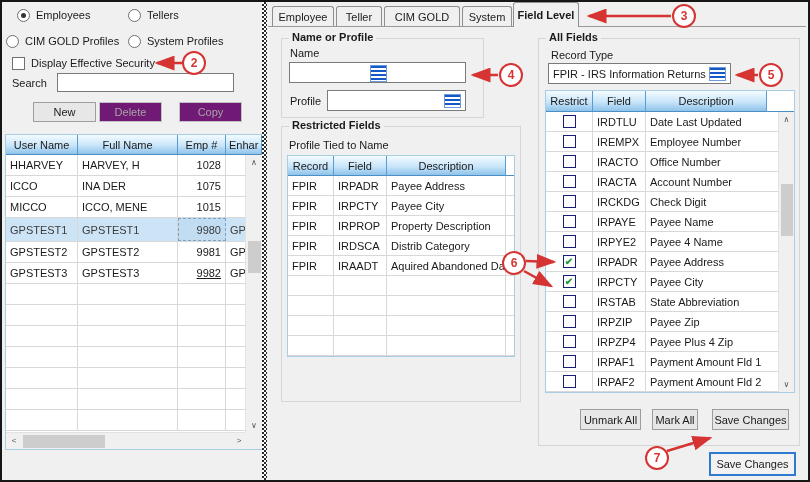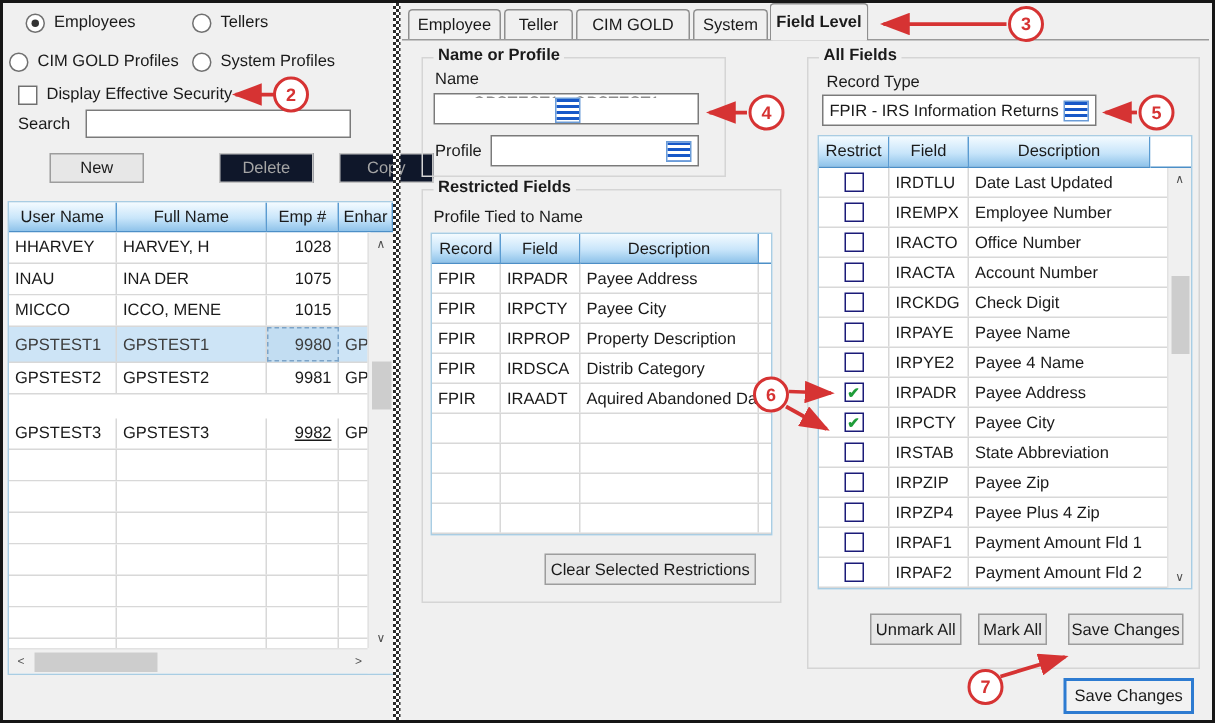--- a/index.html
+++ b/index.html
@@ -14,21 +14,21 @@
   .radio.on::after { content:""; position:absolute; inset:3px; background:#333; border-radius:50%; }
   .cbox { position:absolute; width:13px; height:13px; border:1px solid #707070; background:#fff; }
   
   .txt { position:absolute; background:#fff; border:1px solid #7a7a7a; display:flex; align-items:center; padding:0 4px; overflow:hidden; white-space:nowrap; }
   .txt .val { flex:1; overflow:hidden; white-space:nowrap; }
   input.txt { padding:0 4px; font:11px "Liberation Sans",sans-serif; }
   .lookup { width:17px; height:14px; flex:0 0 17px; margin-left:2px; border:1px solid #6a9cd8;
             background:repeating-linear-gradient(180deg,#1758c8 0 2px,#ffffff 2px 4px); background-color:#fff; cursor:pointer; }
   
   .btn { position:absolute; background:#e7e7e7; border:1px solid #9d9d9d; display:flex; align-items:center; justify-content:center; font-size:11px; cursor:pointer; }
-  .btn.dis { color:#a5a5a5; border-color:#c2c2c2; background:#0f172a; cursor:default;margin-left:47px; }
+  .btn.dis { color:#a5a5a5; border-color:#c2c2c2; background:#701a75; cursor:default; }
   
   .group { position:absolute; border:1px solid #d5d5d5; }
   .gtitle { position:absolute; top:-8px; left:7px; background:#f0f0f0; padding:0 3px; font-weight:bold; white-space:nowrap; }
   
   .grid { position:absolute; background:#fff; border:1px solid #a9cde3; overflow:hidden; }
   .ghead { display:flex; }
   .gh { background:linear-gradient(180deg,#f4fbff 0%,#c8e5fa 55%,#8fc3ea 100%); border-right:1px solid #5a9bd1; border-bottom:1px solid #4c8fc7; display:flex; align-items:center; justify-content:center; overflow:hidden; white-space:nowrap; }
   .gh.sp { background:#fff; border-right:none; }
   .trow { display:flex; border-bottom:1px solid #d8d8d8; background:#fff; }
   .trow.sel { background:#cde4f6; color:#3c3c3c; }
@@ -83,21 +83,21 @@
       <div class="gh" style="flex:1;justify-content:flex-start;padding-left:3px;">Enhar</div>
     </div>
     <div style="position:absolute;left:0;top:20px;width:241px;">
       <div class="trow" style="height:21px;">
         <div class="tc" style="width:72px;">HHARVEY</div>
         <div class="tc" style="width:100px;">HARVEY, H</div>
         <div class="tc num" style="width:48px;">1028</div>
         <div class="tc" style="flex:1;border-right:none;"></div>
       </div>
       <div class="trow" style="height:21px;">
-        <div class="tc" style="width:72px;">INAU</div>
+        <div class="tc" style="width:72px;">ICCO</div>
         <div class="tc" style="width:100px;">INA DER</div>
         <div class="tc num" style="width:48px;">1075</div>
         <div class="tc" style="flex:1;border-right:none;"></div>
       </div>
       <div class="trow" style="height:21px;">
         <div class="tc" style="width:72px;">MICCO</div>
         <div class="tc" style="width:100px;">ICCO, MENE</div>
         <div class="tc num" style="width:48px;">1015</div>
         <div class="tc" style="flex:1;border-right:none;"></div>
       </div>
@@ -106,21 +106,21 @@
         <div class="tc" style="width:100px;">GPSTEST1</div>
         <div class="tc num focuscell" style="width:48px;">9980</div>
         <div class="tc" style="flex:1;border-right:none;">GP</div>
       </div>
       <div class="trow" style="height:21px;">
         <div class="tc" style="width:72px;">GPSTEST2</div>
         <div class="tc" style="width:100px;">GPSTEST2</div>
         <div class="tc num" style="width:48px;">9981</div>
         <div class="tc" style="flex:1;border-right:none;">GP</div>
       </div>
-      <div class="trow" style="height:21px;margin-top:16px;">
+      <div class="trow" style="height:21px;">
         <div class="tc" style="width:72px;">GPSTEST3</div>
         <div class="tc" style="width:100px;">GPSTEST3</div>
         <div class="tc num" style="width:48px;text-decoration:underline;">9982</div>
         <div class="tc" style="flex:1;border-right:none;">GP</div>
       </div>
       <div class="trow" style="height:21px;">
           <div class="tc" style="width:72px;"></div>
           <div class="tc" style="width:100px;"></div>
           <div class="tc" style="width:48px;"></div>
           <div class="tc" style="flex:1;border-right:none;"></div>
@@ -259,21 +259,20 @@
         <div class="tc" style="width:119px;"></div>
         <div class="tc" style="flex:1;border-right:none;"></div>
       </div>
     <div class="trow" style="height:20px;">
         <div class="tc" style="width:46px;"></div>
         <div class="tc" style="width:53px;"></div>
         <div class="tc" style="width:119px;"></div>
         <div class="tc" style="flex:1;border-right:none;"></div>
       </div>
   </div>
-  <div class="btn" style="left:363px;top:369px;width:141px;height:21px;">Clear Selected Restrictions</div>
 
   <div class="group" style="left:538px;top:38px;width:262px;height:408px;">
     <div class="gtitle">All Fields</div>
   </div>
   <div class="lbl" style="left:551px;top:49px;">Record Type</div>
   <div class="txt" style="left:548px;top:63px;width:183px;height:21px;">
     <span class="val">FPIR - IRS Information Returns</span>
     <span class="lookup"></span>
   </div>
 

